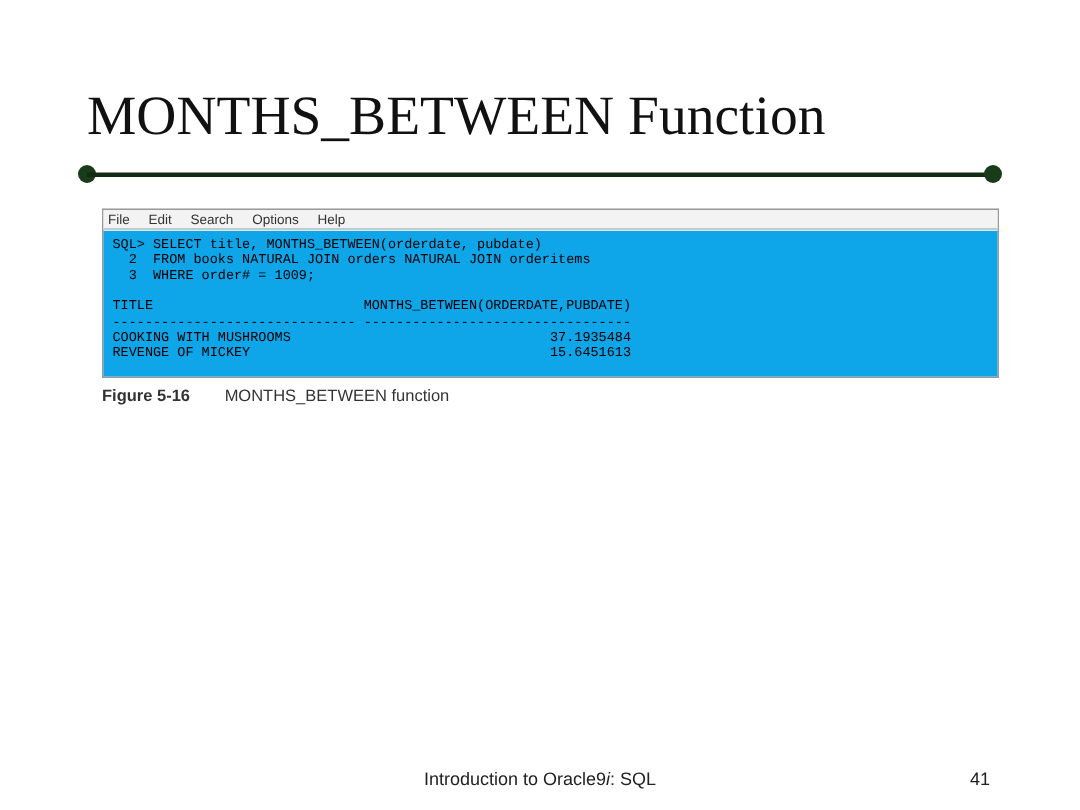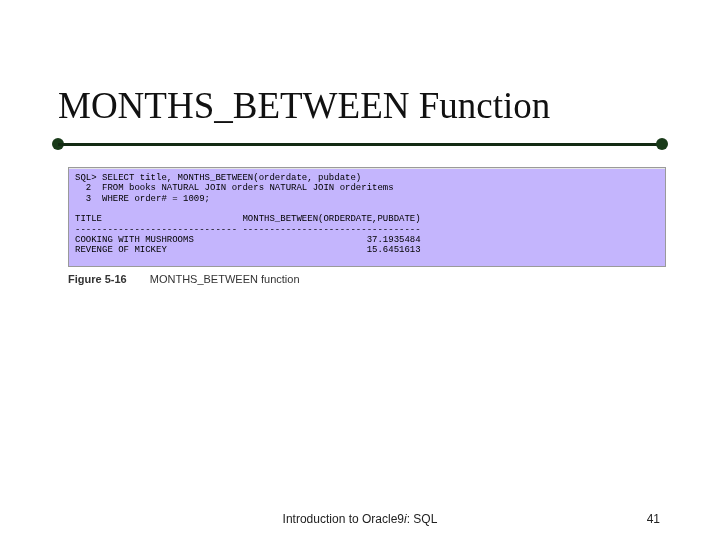--- a/index.html
+++ b/index.html
@@ -10,21 +10,21 @@
     background: white;
     font-family: "Times New Roman", Times, serif;
     position: relative;
     overflow: hidden;
   }
   .slide {
     width: 720px;
     height: 540px;
     position: relative;
     box-sizing: border-box;
-    padding: 84px 50px 0 50px;
+    padding: 56px 50px 0 50px;
   }
   .title {
     font-size: 37px;
     font-weight: normal;
     color: #111;
     margin: 0 0 10px 8px;
   }
   .rule-wrap {
     position: relative;
     height: 14px;
@@ -94,21 +94,21 @@
   .menubar {
     background: #f3f3f3;
     border-bottom: 1px solid #c5c5c5;
     padding: 1px 3px;
     font-size: 9px;
     color: #333;
   }
   .menubar span { margin-right: 10px; }
 
   .terminal {
-    background: #c4b5fd;
+    background: #0ea5e9;
     font-family: "Courier New", Consolas, monospace;
     font-size: 9px;
     color: #000;
     padding: 4px 6px 10px 6px;
     line-height: 1.15;
     white-space: pre;
     border-top: 1px solid #e6e6e6;
   }
 
   .caption {
@@ -147,20 +147,27 @@
   <h1 class="title">MONTHS_BETWEEN Function</h1>
 
   <div class="rule-wrap">
     <div class="dot left"></div>
     <div class="rule"></div>
     <div class="dot right"></div>
   </div>
 
 
   <div class="screenshot">
+    <div class="menubar">
+      <span>File</span>
+      <span>Edit</span>
+      <span>Search</span>
+      <span>Options</span>
+      <span>Help</span>
+    </div>
     <div class="terminal"><span>SQL&gt; SELECT title, MONTHS_BETWEEN(orderdate, pubdate)</span>
 <span>  2  FROM books NATURAL JOIN orders NATURAL JOIN orderitems</span>
 <span>  3  WHERE order# = 1009;</span>
 <span></span>
 <span>TITLE                          MONTHS_BETWEEN(ORDERDATE,PUBDATE)</span>
 <span>------------------------------ ---------------------------------</span>
 <span>COOKING WITH MUSHROOMS                                37.1935484</span>
 <span>REVENGE OF MICKEY                                     15.6451613</span></div>
   </div>
 

